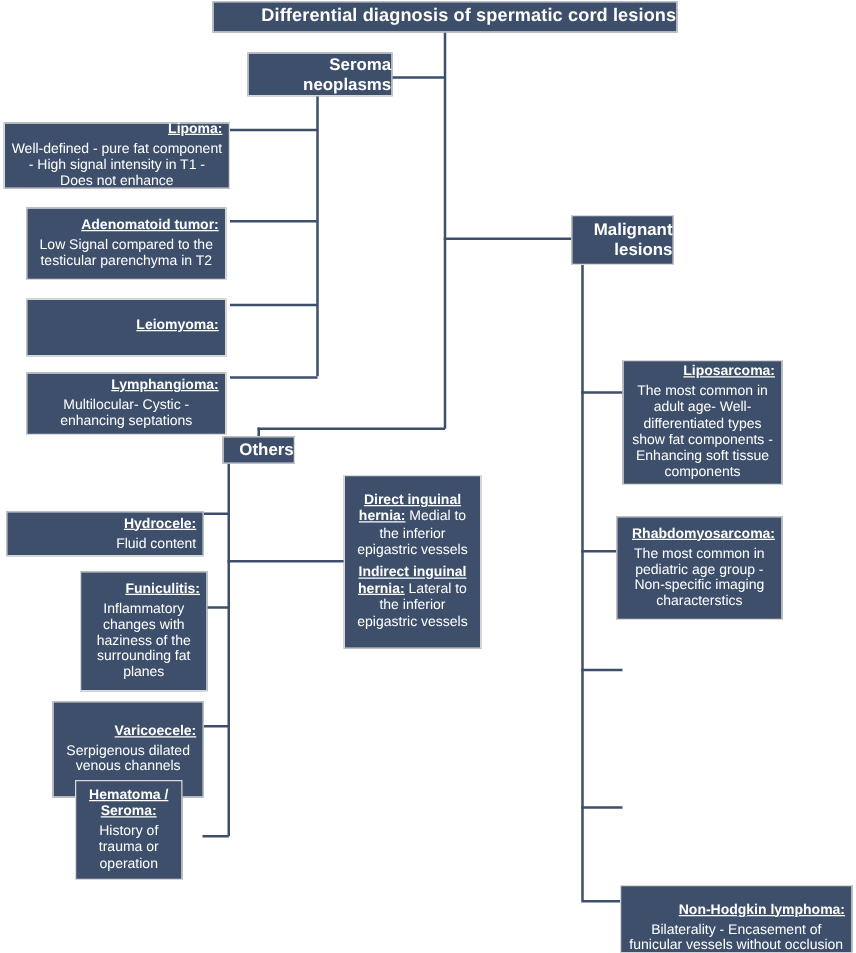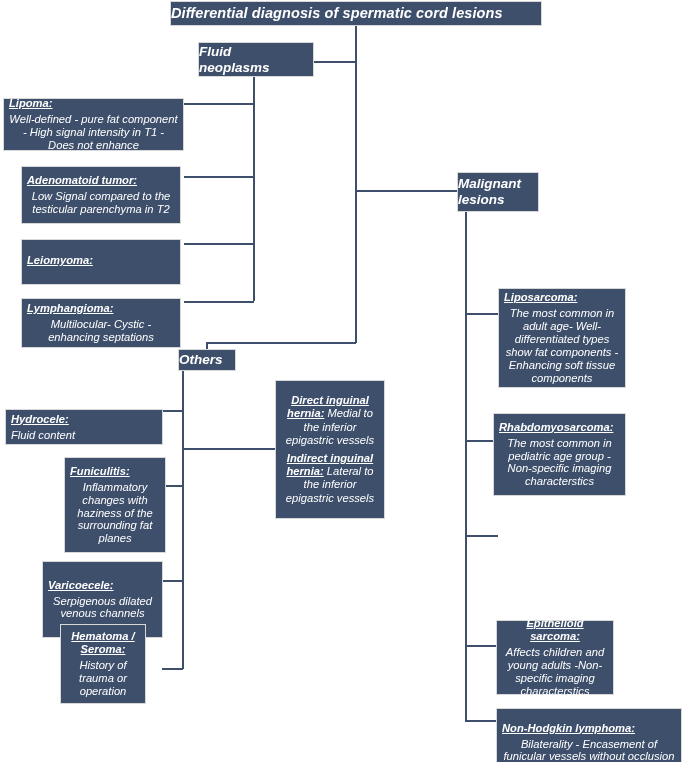--- a/index.html
+++ b/index.html
@@ -16,26 +16,25 @@
     overflow: hidden;
   }
   .node {
     position: absolute;
     box-sizing: border-box;
     background: #3e4f6b;
     border: 1px solid #d8d8d8;
     color: #ffffff;
     display: flex;
     flex-direction: column;
-    align-items: flex-start;
+    align-items: flex-end;
     justify-content: center;
     text-align: center;
     line-height: 1.16;
     z-index: 3;
-    font-style: italic;
   }
   .node .ttl {
     font-weight: bold;
     text-decoration: underline;
     display: block;
   }
   .node .body {
     display: block;
   }
   .title-node {
@@ -104,21 +103,21 @@
   <div class="ln h" style="left:162px; top:485px; width:21px;"></div>
   <div class="ln h" style="left:162px; top:580px; width:21px;"></div>
   <div class="ln h" style="left:162px; top:668px; width:21px;"></div>
   <div class="ln h" style="left:182px; top:448px; width:93px;"></div>
 
   <div class="node title-node" style="left:170px; top:1px; width:372px; height:25px;">
     <span>Differential diagnosis of spermatic cord lesions</span>
   </div>
 
   <div class="node branch-node" style="left:198px; top:42px; width:116px; height:35px;">
-    <span>Fluid</span>
+    <span>Seroma</span>
     <span>neoplasms</span>
   </div>
 
   <div class="node branch-node" style="left:457px; top:172px; width:82px; height:40px;">
     <span>Malignant</span>
     <span>lesions</span>
   </div>
 
   <div class="node branch-node" style="left:178px; top:349px; width:58px; height:22px;">
     <span>Others</span>
@@ -147,24 +146,20 @@
     <span class="ttl">Lymphangioma:</span>
     <span class="body">Multilocular- Cystic - enhancing septations</span>
   </div>
 
   <div class="node leaf" style="left:493px; top:393px; width:133px; height:83px;">
     <span class="ttl">Rhabdomyosarcoma:</span>
     <span class="body">The most common in pediatric age group - Non-specific imaging characterstics</span>
   </div>
 
 
-  <div class="node leaf" style="left:496px; top:600px; width:118px; height:75px;">
-    <span class="ttl">Epithelioid sarcoma:</span>
-    <span class="body">Affects children and young adults -Non-specific imaging characterstics</span>
-  </div>
 
   <div class="node leaf" style="left:496px; top:688px; width:186px; height:69px;">
     <span class="ttl">Non-Hodgkin lymphoma:</span>
     <span class="body">Bilaterality - Encasement of funicular vessels without occlusion</span>
   </div>
 
   <div class="node leaf" style="left:5px; top:389px; width:158px; height:36px;">
     <span class="ttl">Hydrocele:</span>
     <span class="body">Fluid content</span>
   </div>

